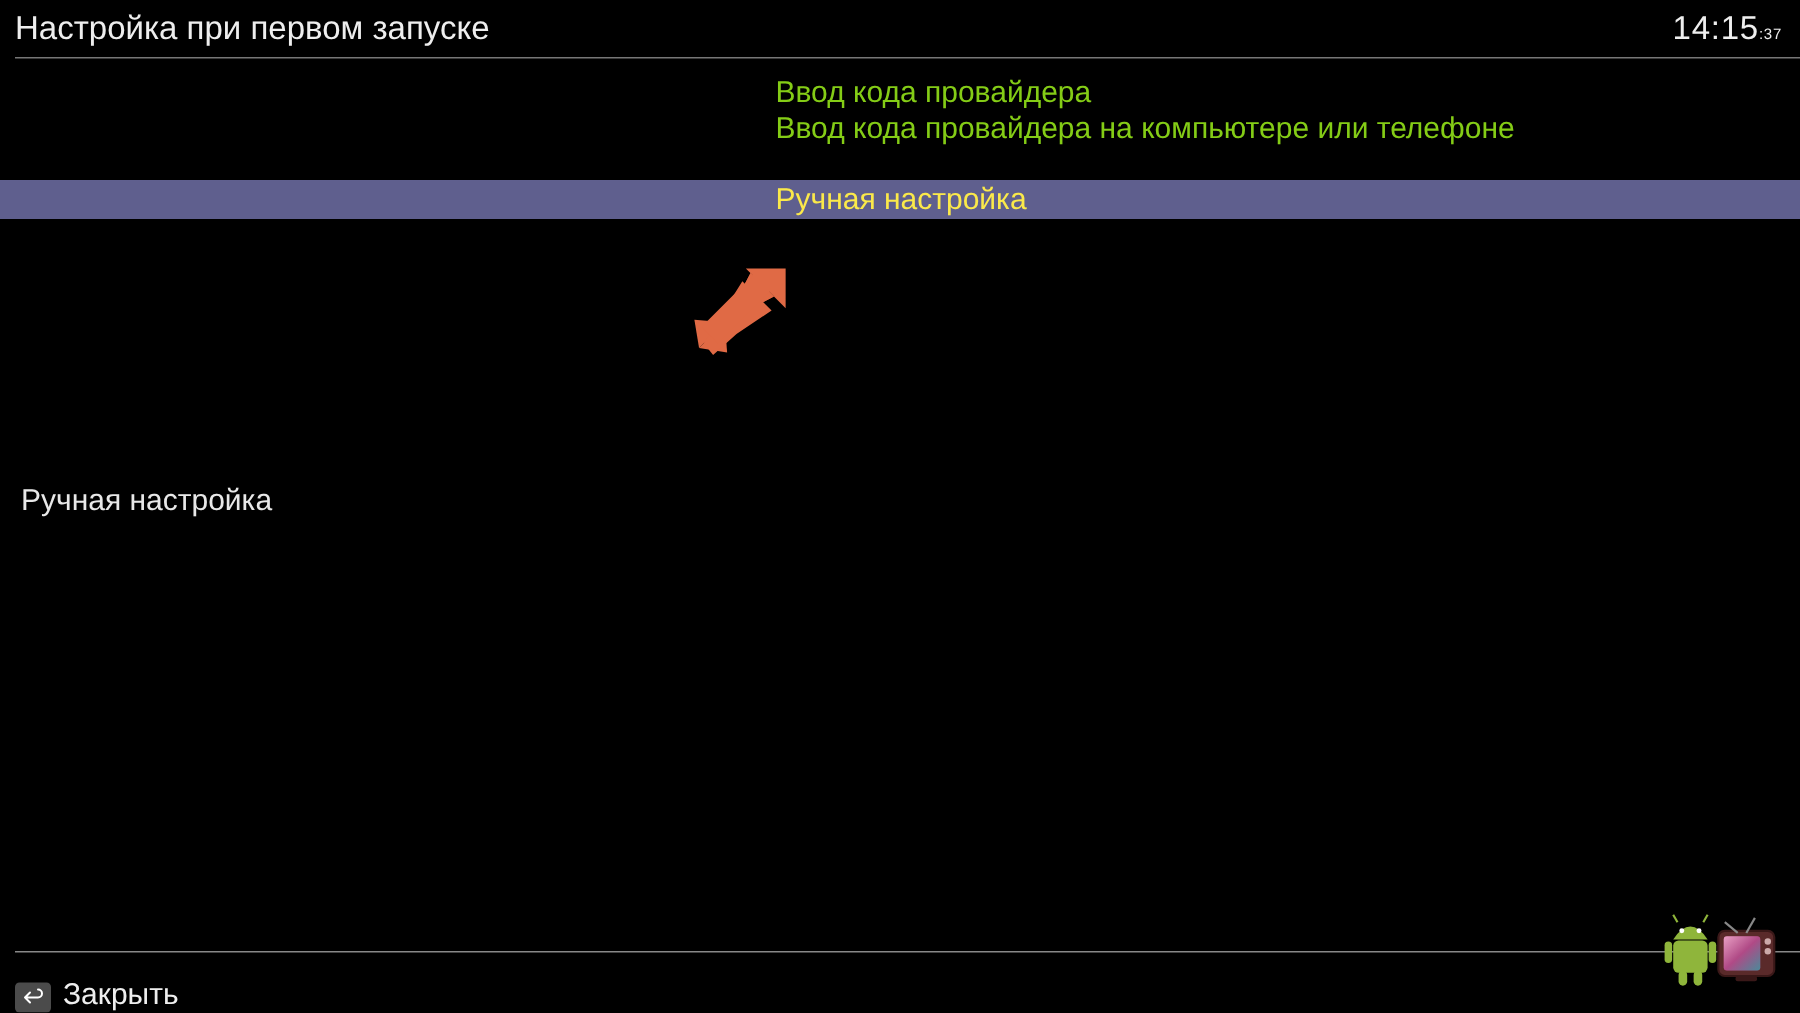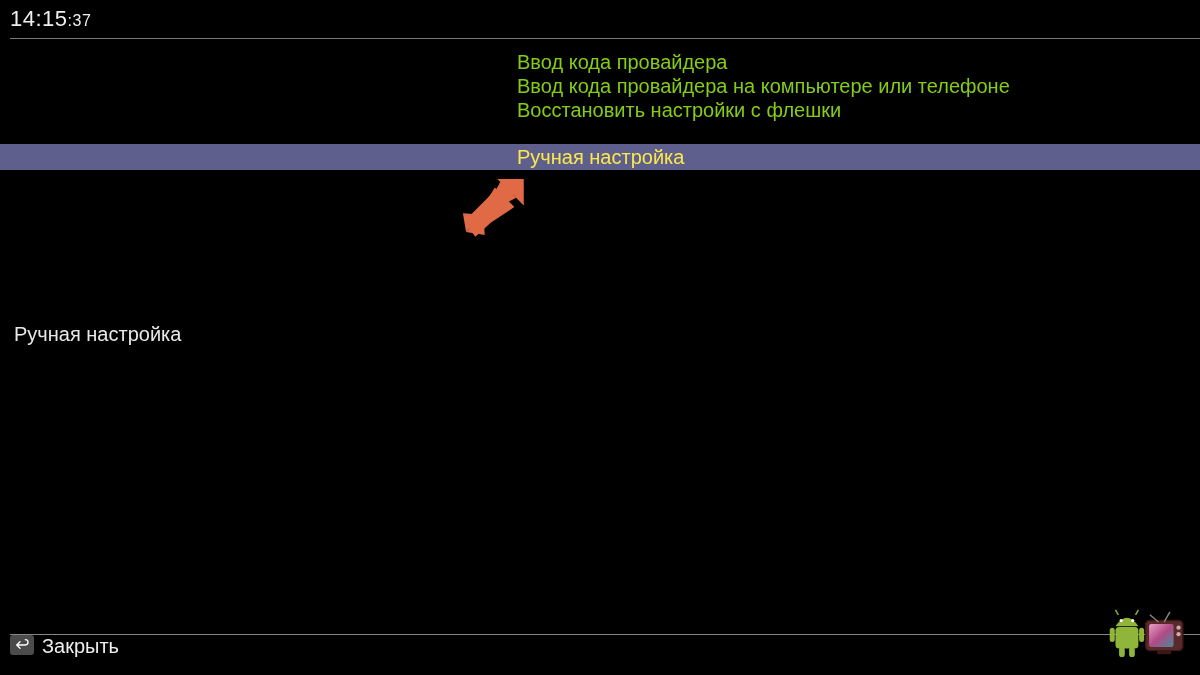--- a/index.html
+++ b/index.html
@@ -2,62 +2,62 @@
 <html><head>
 <meta charset="utf-8">
 <style>
   * { margin: 0; padding: 0; box-sizing: border-box; }
   html, body { width: 1200px; height: 675px; background: #000; font-family: Arial, Helvetica, sans-serif; color: #e6e6e6; overflow: hidden; position: relative; }
 
   
   .topbar { display: flex; align-items: baseline; justify-content: space-between; padding: 6px 12px 8px 10px; }
   .topbar .title { font-size: 22px; font-weight: 400; color: #eee; }
   .clock { font-size: 22px; color: #eee; letter-spacing: .5px; }
-  .clock .sec { font-size: 16px; }
+  .clock .sec { font-size: 10px; }
 
   .hr-top { position: absolute; left: 10px; right: 0; top: 38px; height: 1px; background: #777; }
   .hr-bottom { position: absolute; left: 10px; right: 0; bottom: 40px; height: 1px; background: #888; }
 
   
   .menu { position: absolute; top: 50px; left: 0; right: 0; }
   .menu-item { font-size: 20px; line-height: 24px; padding: 0 0 0 517px; color: #84cc16; white-space: nowrap; }
   .menu-gap { height: 22px; }
   .menu-item.selected { background: #5f5f8e; color: #fbe94a; padding-top:1px; padding-bottom:1px; }
 
   
   .desc { position: absolute; left: 14px; top: 323px; font-size: 20px; color: #e8e8e8; }
 
   
-  .bottombar { position: absolute; left: 0; right: 0; bottom: 0; height: 40px; display: flex; align-items: flex-start; padding-left: 10px; }
+  .bottombar { position: absolute; left: 0; right: 0; bottom: 0; height: 40px; display: flex; align-items: flex-end; padding-left: 10px; }
   .back-icon { width: 24px; height: 20px; border-radius: 3px; background: #4b4b4b; display: inline-flex; align-items: center; justify-content: center; margin-right: 8px; color:#fff; }
   .back-icon svg { width: 16px; height: 14px; fill: none; stroke: #fff; stroke-width: 2; stroke-linecap: round; stroke-linejoin: round; }
   .close-label { font-size: 20px; color: #eee; }
 
   
   .arrow { position: absolute; left: 452px; top: 168px; width: 78px; height: 78px; }
   .arrow svg { width: 100%; height: 100%; }
 
   
   .mascot { position: absolute; right: 10px; bottom: 6px; width: 86px; height: 74px; }
   .mascot svg { width: 100%; height: 100%; }
 </style>
 </head>
 <body>
 
 <div class="topbar">
+  <div class="title">Настройка при первом запуске</div>
   <div class="clock">
     <span>14:15</span><span class="sec">:37</span>
   </div>
 </div>
 <div class="hr-top"></div>
 
 <div class="menu">
   <div class="menu-item">Ввод кода провайдера</div>
   <div class="menu-item">Ввод кода провайдера на компьютере или телефоне</div>
-  <div class="menu-item">Восстановить настройки с флешки</div>
   <div class="menu-gap"></div>
   <div class="menu-item selected">Ручная настройка</div>
 </div>
 
 <div class="desc">Ручная настройка</div>
 
 <div class="hr-bottom"></div>
 <div class="bottombar">
   <span class="back-icon">
     <svg viewBox="0 0 24 18">

